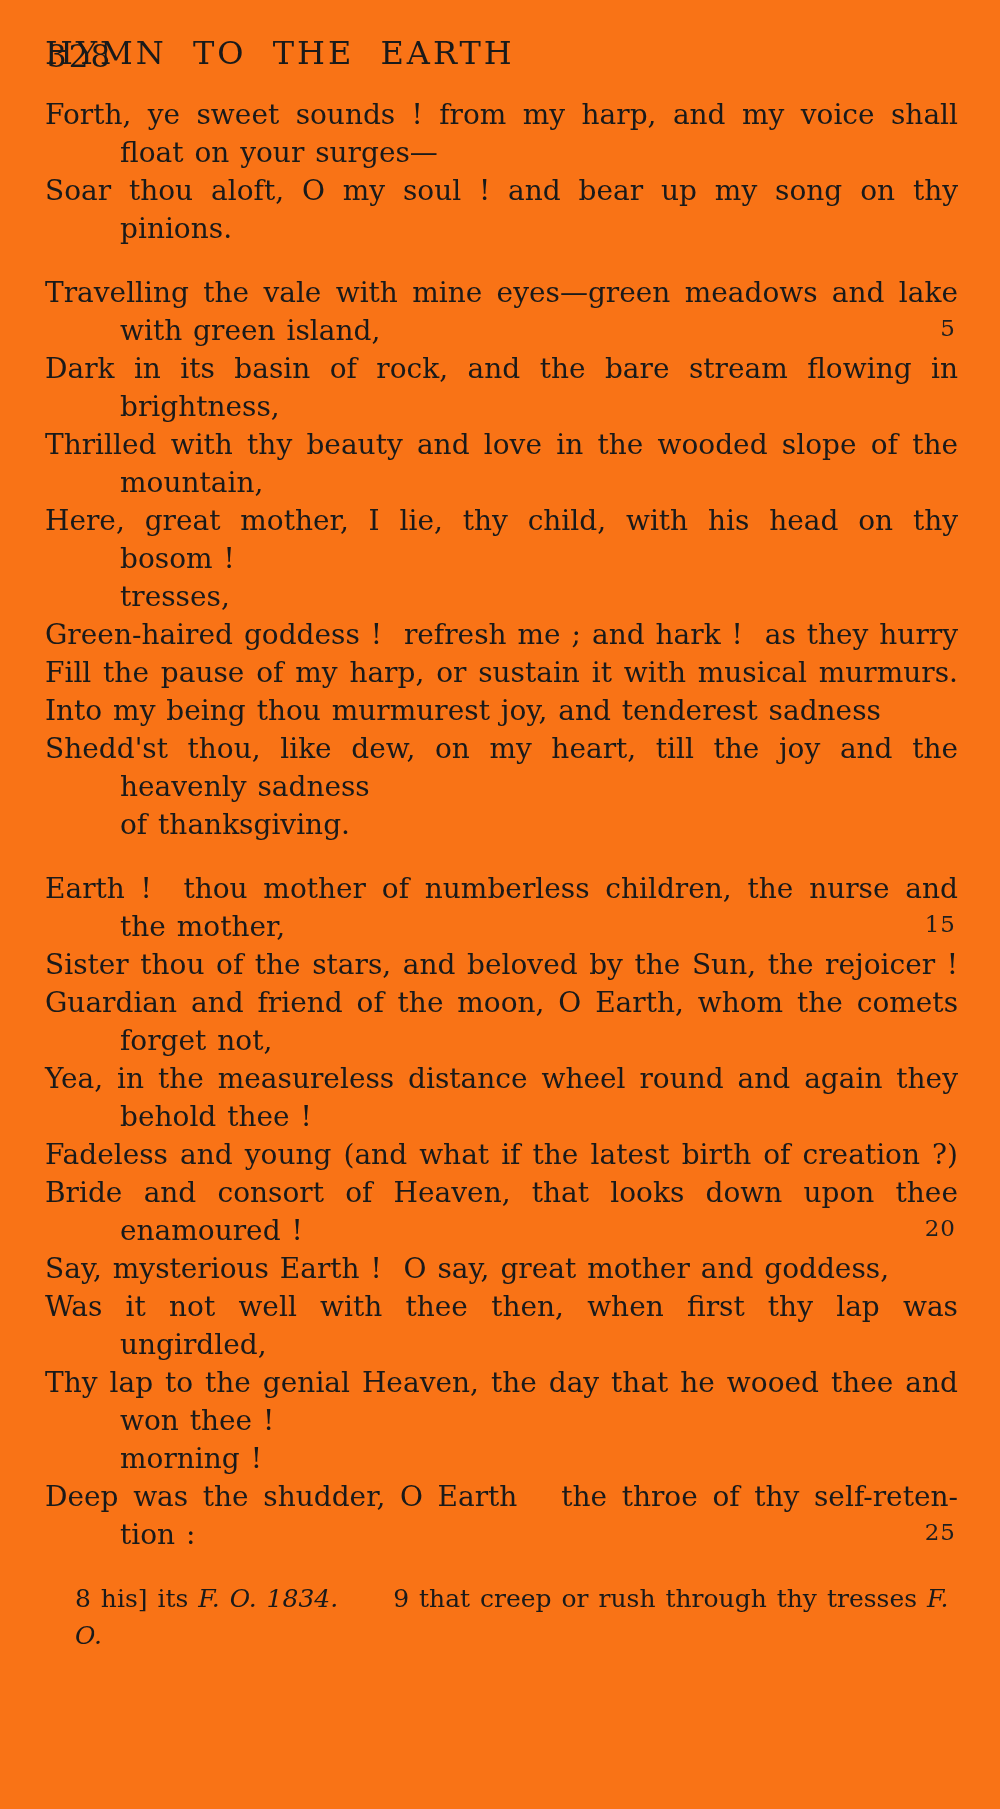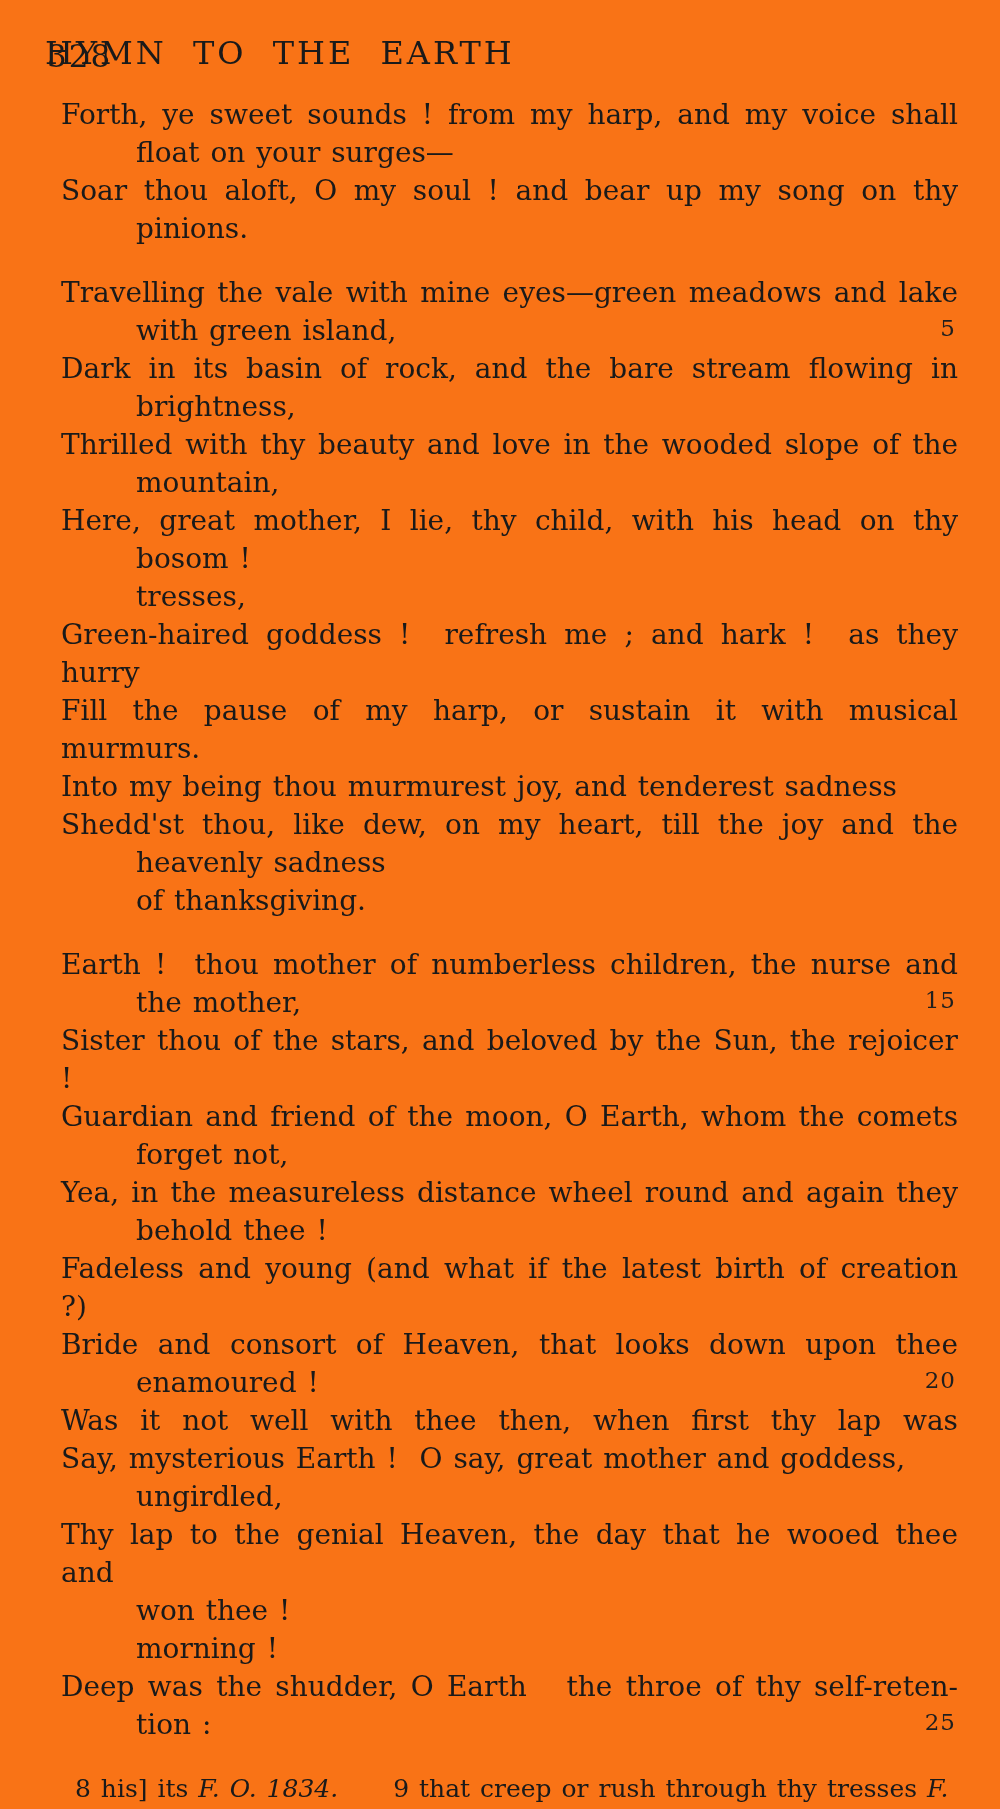--- a/index.html
+++ b/index.html
@@ -34,21 +34,21 @@
     display: block;
     font-size: 32px;
     letter-spacing: 3px;
     word-spacing: 13px;
     white-space: pre;
   }
   .poem {
     margin-top: 0;
   }
   .stanza {
-    margin: 0 0 26px 16px;
+    margin: 0 0 26px 0;
   }
   .line {
     position: relative;
     font-size: 28px;
     line-height: 38px;
     white-space: pre-wrap;
     word-spacing: 2px;
     font-feature-settings: "onum" 1;
   }
   .line.justify {
@@ -123,22 +123,22 @@
         <div class="line justify"><span>Earth !  thou mother of numberless children, the nurse and</span></div>
         <div class="line indent"><span>the mother,</span><span class="line-number">15</span></div>
         <div class="line justify"><span>Sister thou of the stars, and beloved by the Sun, the rejoicer !</span></div>
         <div class="line justify"><span>Guardian and friend of the moon, O Earth, whom the comets</span></div>
         <div class="line indent"><span>forget not,</span></div>
         <div class="line justify"><span>Yea, in the measureless distance wheel round and again they</span></div>
         <div class="line indent"><span>behold thee !</span></div>
         <div class="line justify"><span>Fadeless and young (and what if the latest birth of creation ?)</span></div>
         <div class="line justify"><span>Bride and consort of Heaven, that looks down upon thee</span></div>
         <div class="line indent"><span>enamoured !</span><span class="line-number">20</span></div>
+        <div class="line"><span>Say, mysterious Earth !  O say, great mother and goddess,</span></div>
         <div class="line justify"><span>Was it not well with thee then, when first thy lap was</span></div>
-        <div class="line"><span>Say, mysterious Earth !  O say, great mother and goddess,</span></div>
         <div class="line indent"><span>ungirdled,</span></div>
         <div class="line justify"><span>Thy lap to the genial Heaven, the day that he wooed thee and</span></div>
         <div class="line indent"><span>won thee !</span></div>
         <div class="line indent"><span>morning !</span></div>
         <div class="line justify"><span>Deep was the shudder, O Earth   the throe of thy self-reten-</span></div>
         <div class="line indent"><span>tion :</span><span class="line-number">25</span></div>
       </div>
     </main>
 
   <footer class="footnotes">

